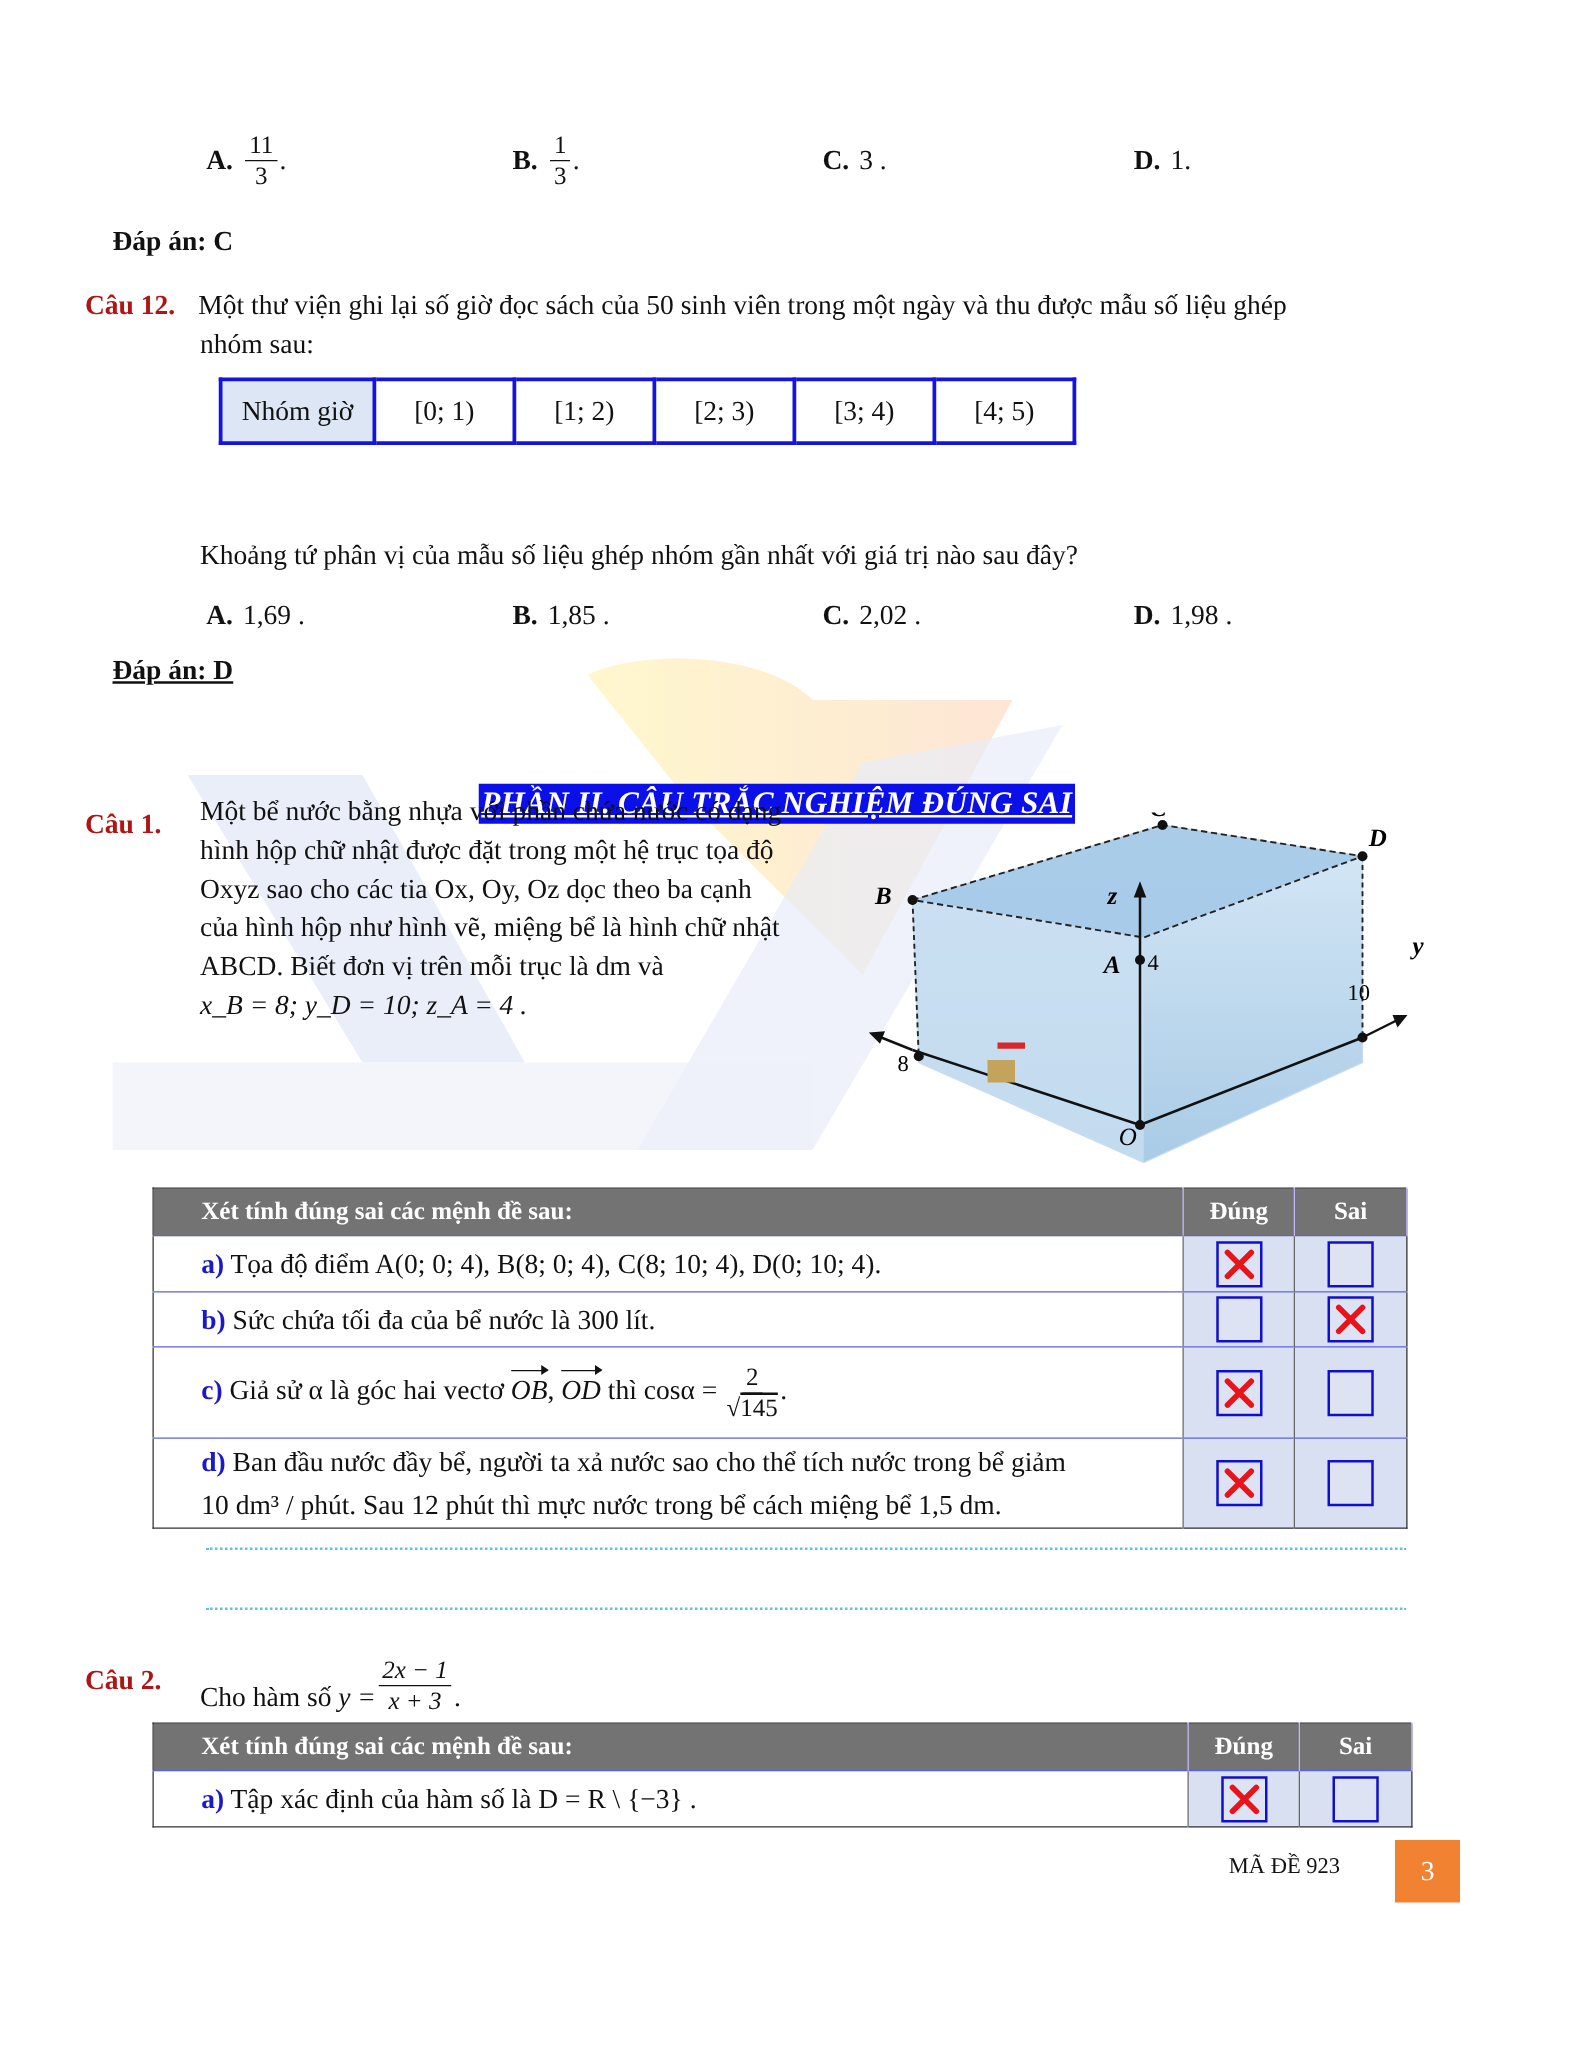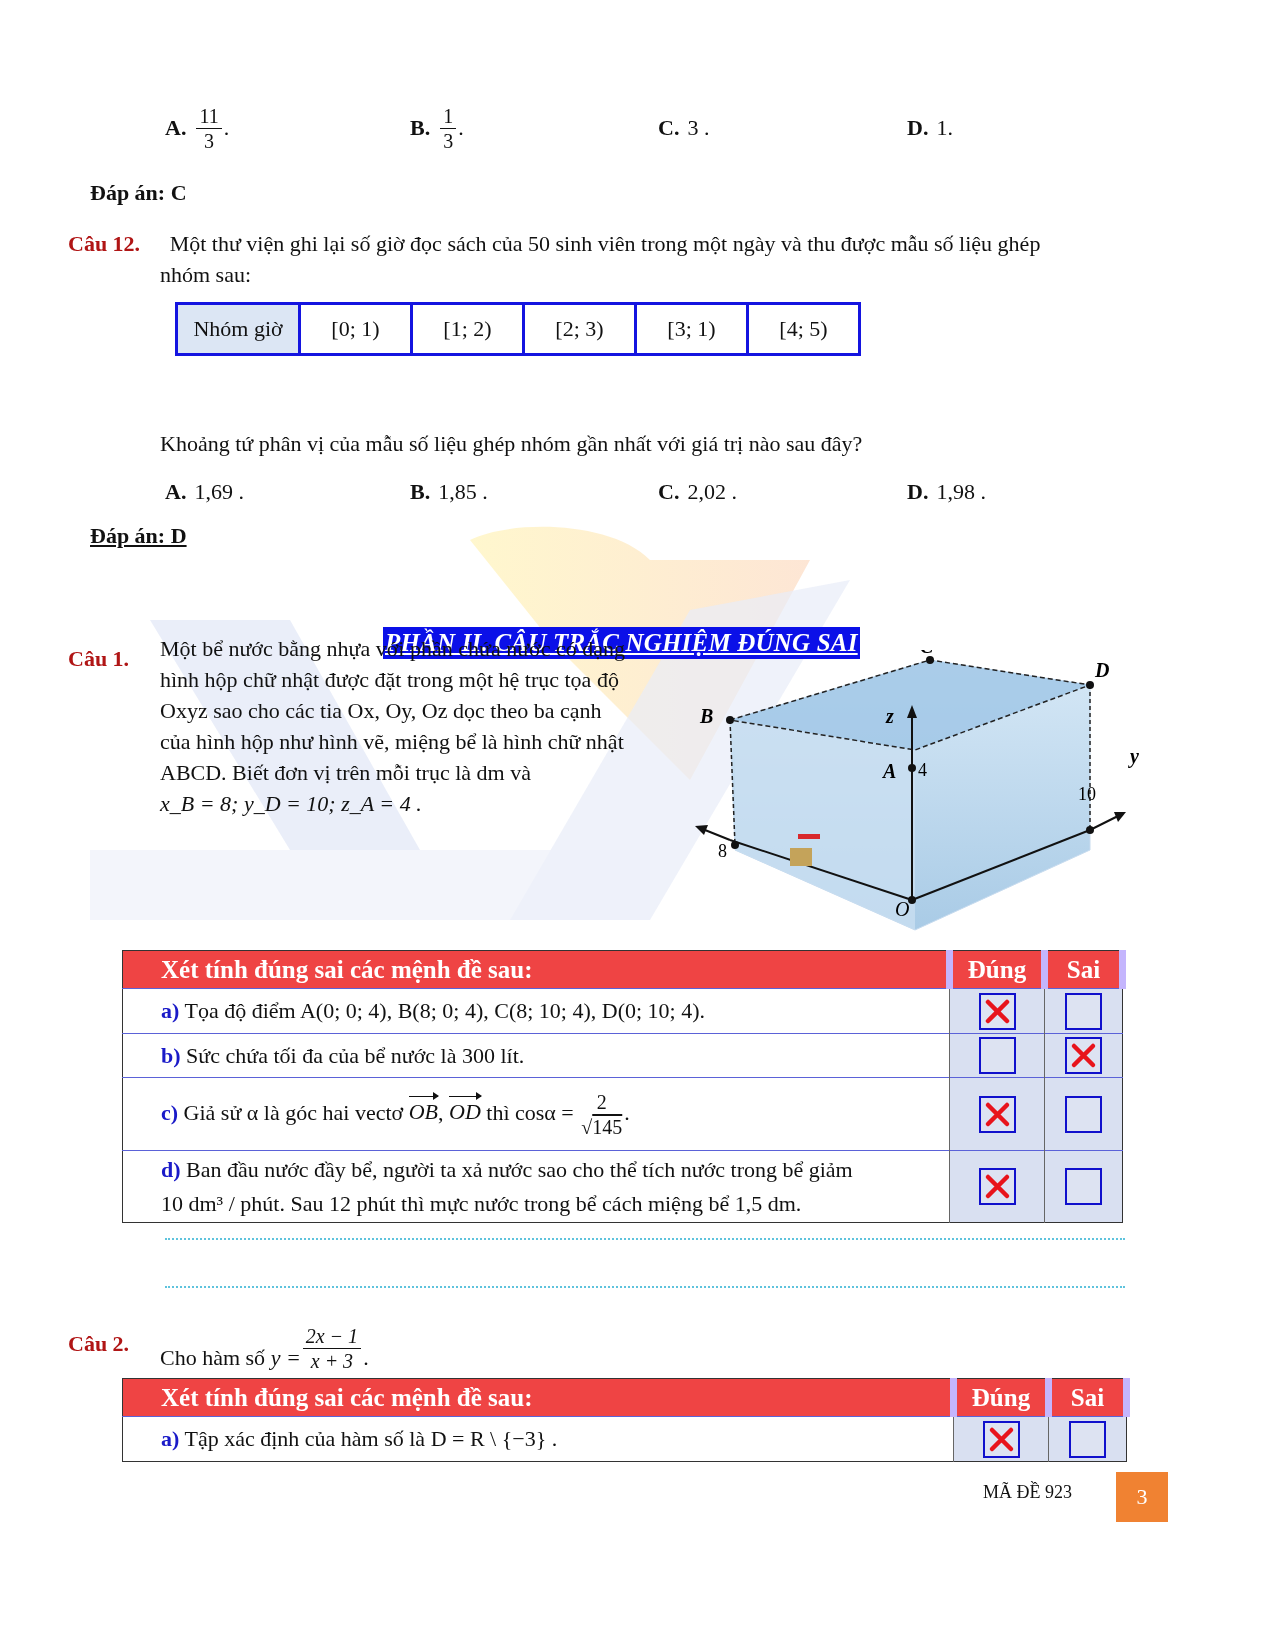--- a/index.html
+++ b/index.html
@@ -18,21 +18,21 @@
   .qtext { font-size:22px; line-height:31px; }
   table.grp { position:absolute; left:175px; top:302px; border-collapse:collapse; border:3px solid #1414e0; }
   table.grp td { border:3px solid #1414e0; text-align:center; font-size:22px; height:62px; }
   table.grp tr:first-child td { height:46px; }
   table.grp td.hd { background:#dce6f4; width:118px; line-height:30px; }
   table.grp td.v { width:107px; background:#fff; }
   .sec-title { position:absolute; left:383px; top:627px; background:#0b10e8; color:#fff; font-style:italic; font-weight:bold;
                text-decoration:underline; font-size:25px; padding:0 2px; height:32px; line-height:32px; letter-spacing:0.2px; }
   table.ds { position:absolute; border-collapse:collapse; }
   table.ds td { font-size:22px; }
-  table.ds tr.h td { background:#ef4444; color:#fff; font-weight:bold; height:35px; font-size:25px; border-right:7px solid #c4b5fd; }
+  table.ds tr.h td { background:#737373; color:#fff; font-weight:bold; height:35px; font-size:20px; border-right:1px solid #c4b5fd; }
   table.ds tr.h td.c0 { padding-left:38px; text-align:left; }
   table.ds tr.h td.cc { text-align:center; }
   table.ds tr.r td { border-top:1.5px solid #5b62d8; }
   table.ds tr.r td.st { padding-left:38px; background:#fff; }
   table.ds tr.r td.ck { background:#d9e0f1; text-align:center; border-left:1.5px solid #666; }
   .pl { color:#1a1ac8; font-weight:bold; }
   .box { display:inline-block; width:33px; height:33px; border:2px solid #1010cc; background:#dde3f2; position:relative; vertical-align:middle; }
   .box svg { position:absolute; left:3px; top:3px; }
   .dots { position:absolute; left:165px; width:960px; border-top:2px dotted #5ec3dd; height:0; }
   .it { font-style:italic; }
@@ -79,32 +79,32 @@
   </div>
   <div class="opt" style="left:742px;">
     <b>D.</b>
       <span>1.</span>
   </div>
 </div>
 <div class="ans" style="top:180px;">Đáp án: C</div>
 
 <div class="abs qtext" style="left:68px;top:228px;">
   <span class="qlabel">Câu 12.</span>
-  <span style="margin-left:24px;">Một thư viện ghi lại số giờ đọc sách của 50 sinh viên trong một ngày và thu được mẫu số liệu ghép</span>
+  <span style="margin-left:13px;">Một thư viện ghi lại số giờ đọc sách của 50 sinh viên trong một ngày và thu được mẫu số liệu ghép</span>
 </div>
 <div class="abs qtext" style="left:160px;top:259px;">nhóm sau:</div>
 
 <table class="grp">
   <tbody>
       <tr>
     <td class="hd">Nhóm giờ</td>
     <td class="v">[0; 1)</td>
     <td class="v">[1; 2)</td>
     <td class="v">[2; 3)</td>
-    <td class="v">[3; 1)</td>
+    <td class="v">[3; 4)</td>
     <td class="v">[4; 5)</td>
   </tr>
 </tbody>
   </table>
 
 <div class="abs qtext" style="left:160px;top:428px;">Khoảng tứ phân vị của mẫu số liệu ghép nhóm gần nhất với giá trị nào sau đây?</div>
 
 <div class="opt-row" style="top:462px;">
   <div class="opt" style="left:0;">
       <b>A.</b>

